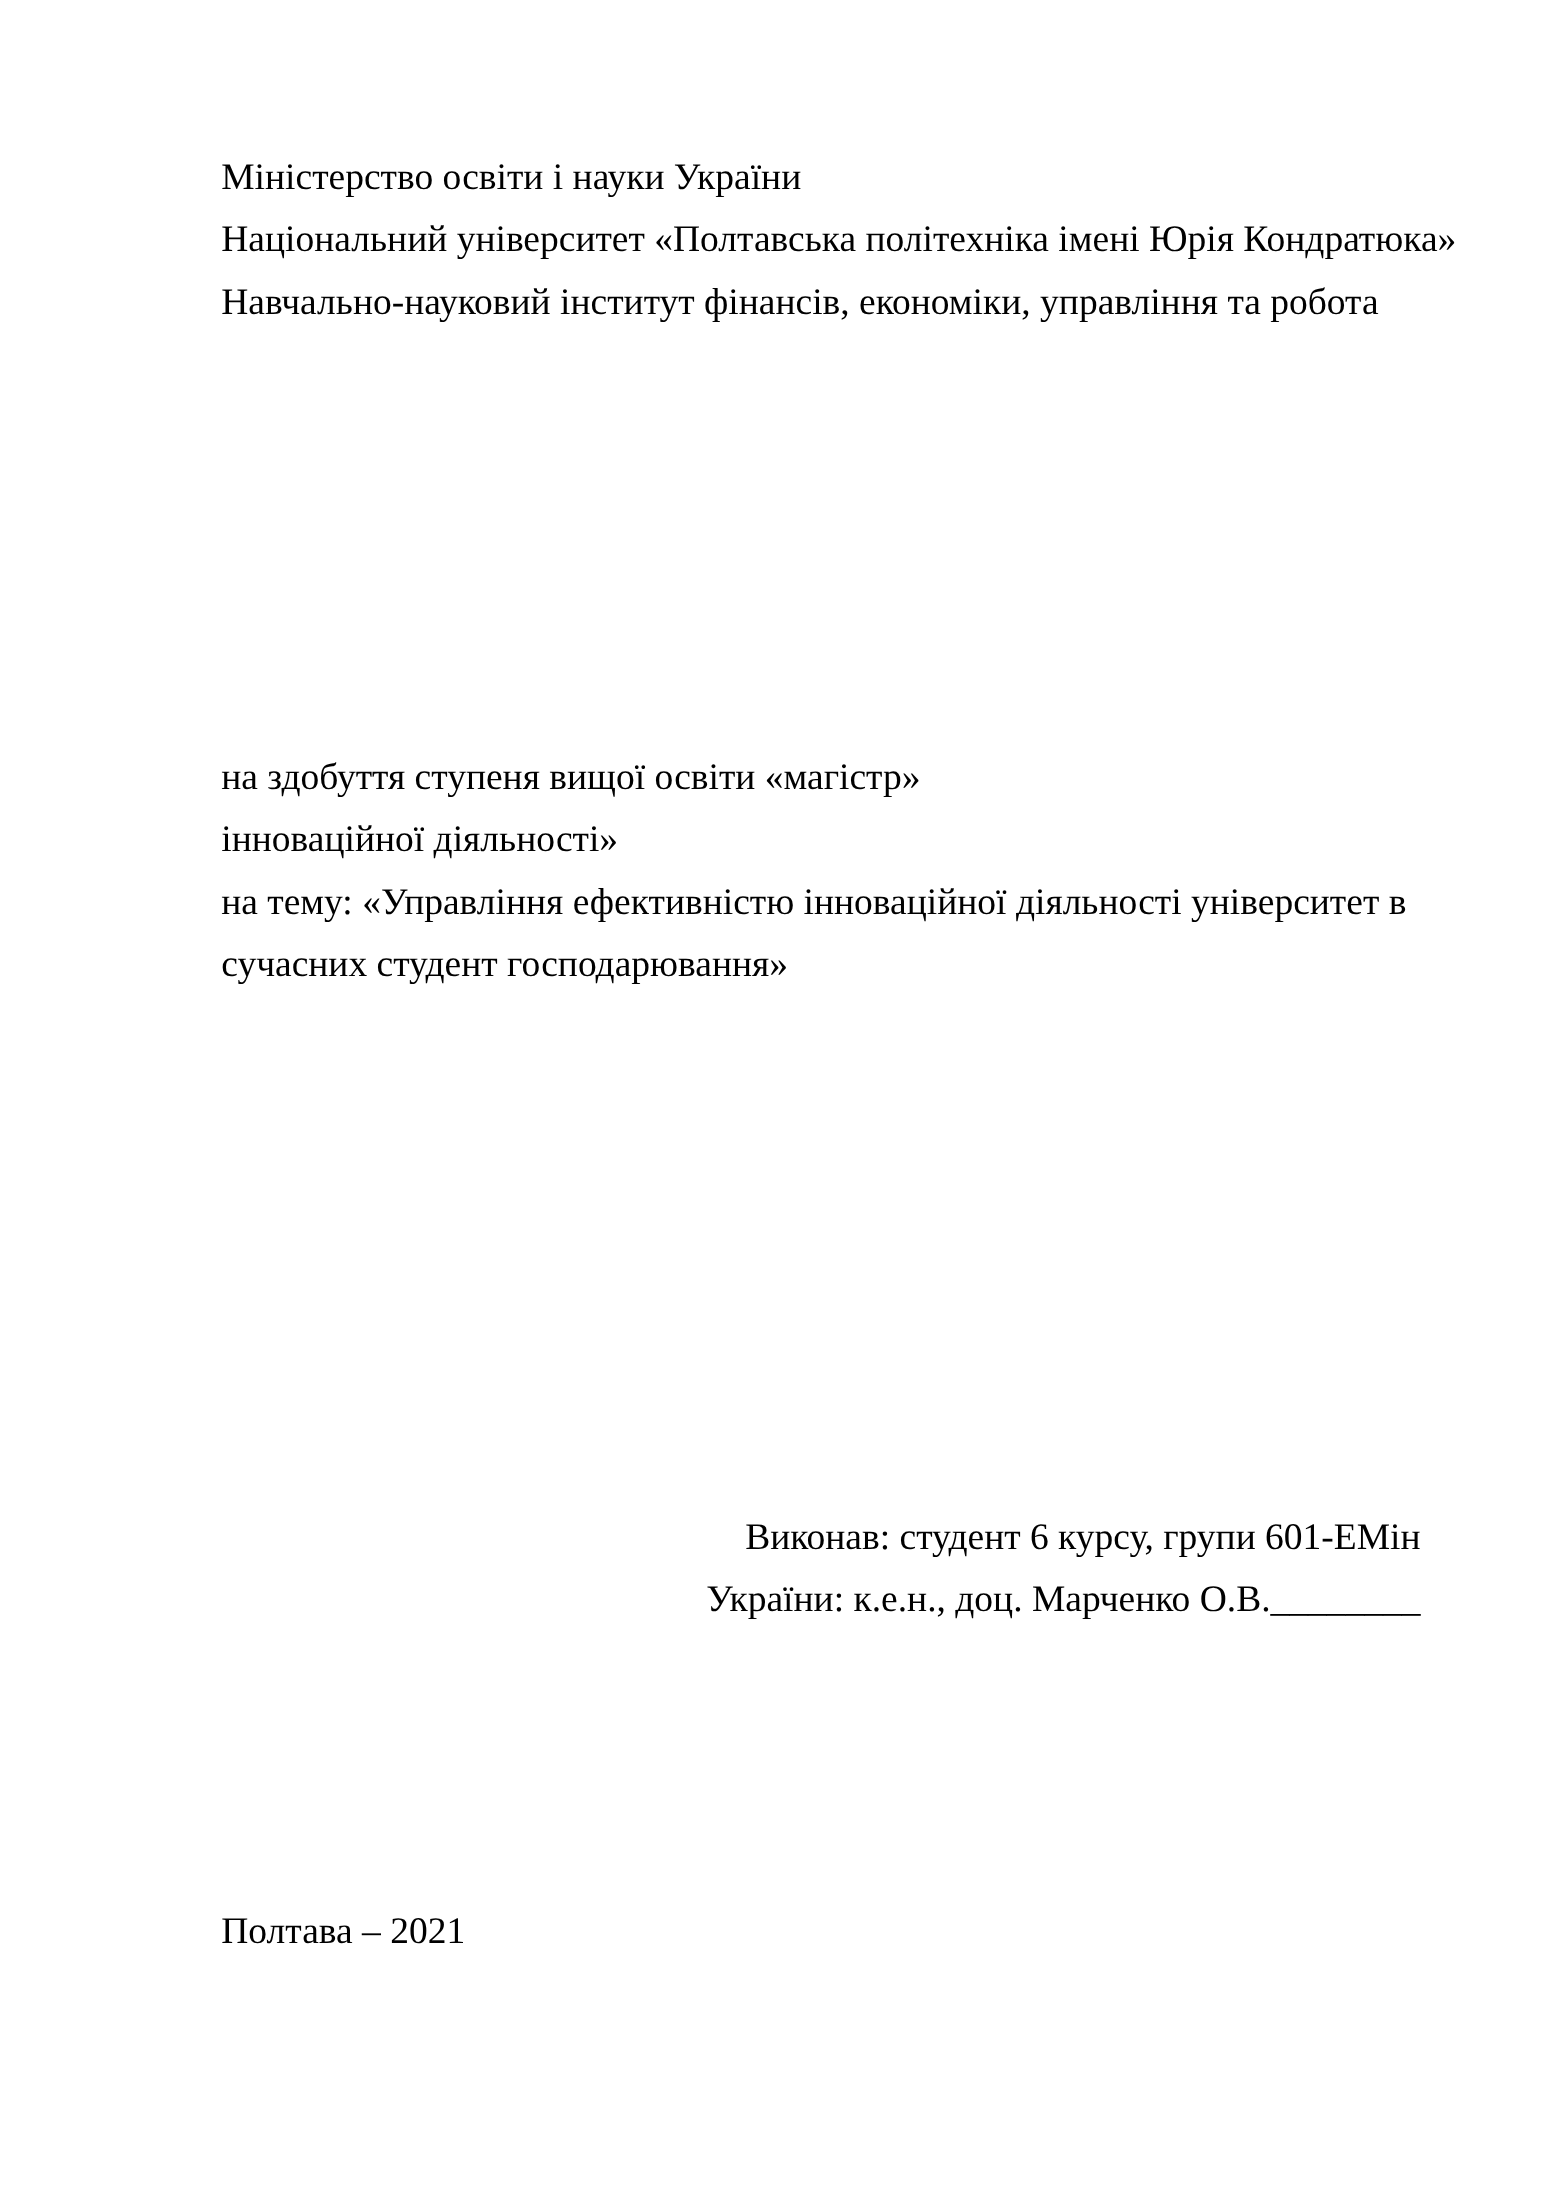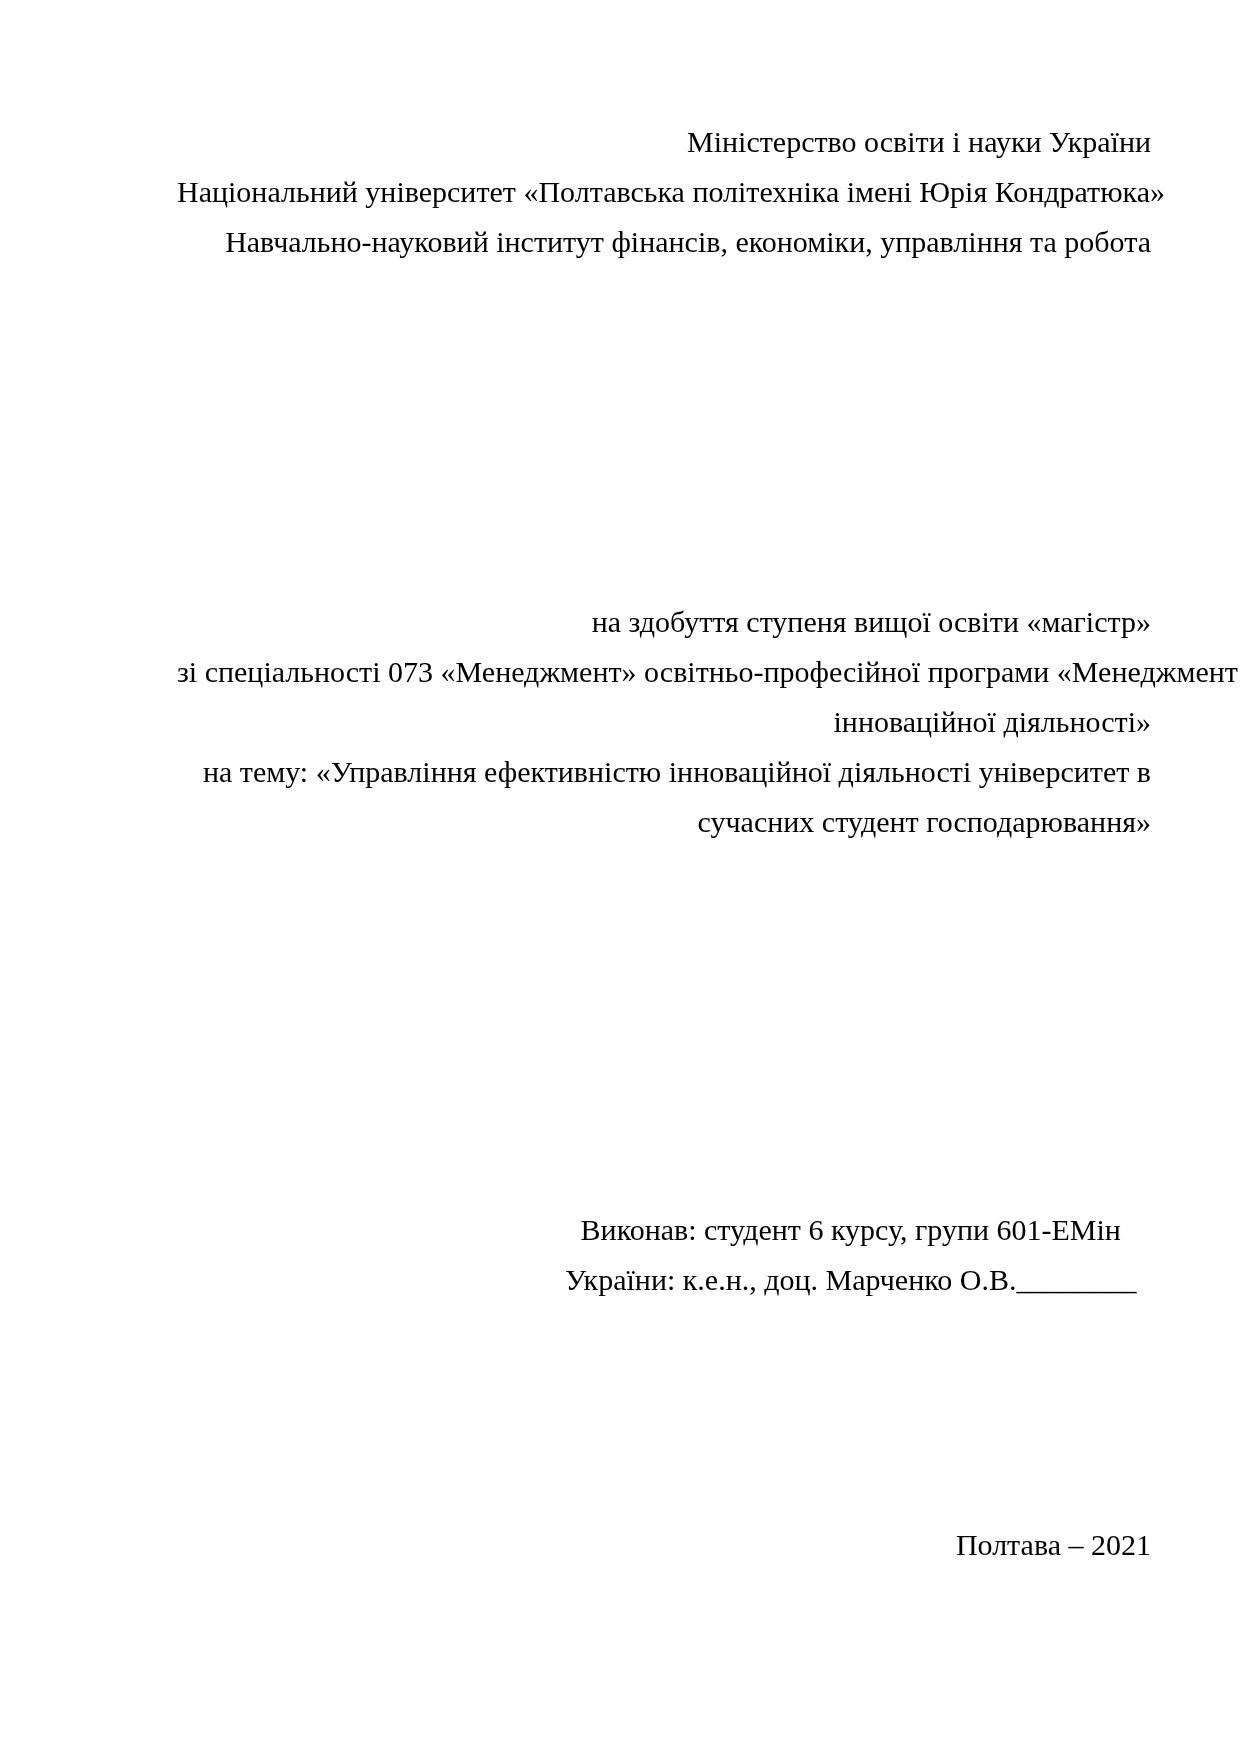--- a/index.html
+++ b/index.html
@@ -14,55 +14,54 @@
     background: #ffffff;
     color: #000000;
     font-family: "Liberation Serif", "DejaVu Serif", serif;
     font-size: 30px;
     overflow: hidden;
   }
   .centered-block {
     position: absolute;
     left: 177px;
     right: 89px;
-    text-align: right;
+    text-align: left;
   }
   .doc-line {
     line-height: 50px;
     white-space: nowrap;
   }
   .header-block { top: 117px; }
   .title-block  { top: 597px; }
   .doc-title {
     font-weight: bold;
     line-height: 50px;
     white-space: nowrap;
   }
   .executor-block {
     position: absolute;
     left: 565px;
     top: 1205px;
-    text-align: center;
+    text-align: right;
   }
   .footer-block { top: 1520px; }
 </style>
 </head>
 <body>
 
 <div class="page">
 
   <div class="centered-block header-block">
     <div class="doc-line">Міністерство освіти і науки України</div>
     <div class="doc-line">Національний університет «Полтавська політехніка імені Юрія Кондратюка»</div>
     <div class="doc-line">Навчально-науковий інститут фінансів, економіки, управління та робота</div>
   </div>
 
   <div class="centered-block title-block">
     <div class="doc-line">на здобуття ступеня вищої освіти «магістр»</div>
-    <div class="doc-line">зі спеціальності 073 «Менеджмент» освітньо-професійної програми «Менеджмент</div>
     <div class="doc-line">інноваційної діяльності»</div>
     <div class="doc-line">на тему: «Управління ефективністю інноваційної діяльності університет в</div>
     <div class="doc-line">сучасних студент господарювання»</div>
   </div>
 
   <div class="executor-block">
     <div class="doc-line">Виконав: студент 6 курсу, групи 601-ЕМін</div>
     <div class="doc-line">України: к.е.н., доц. Марченко О.В.________</div>
   </div>
 

